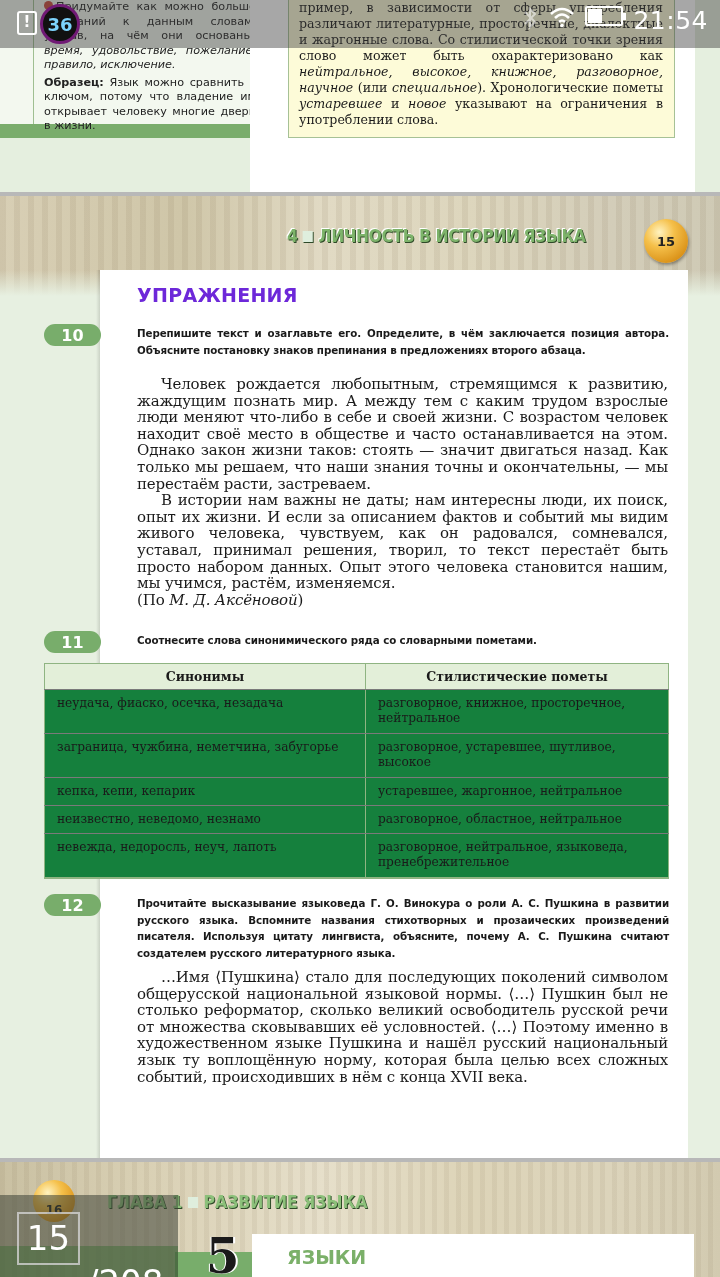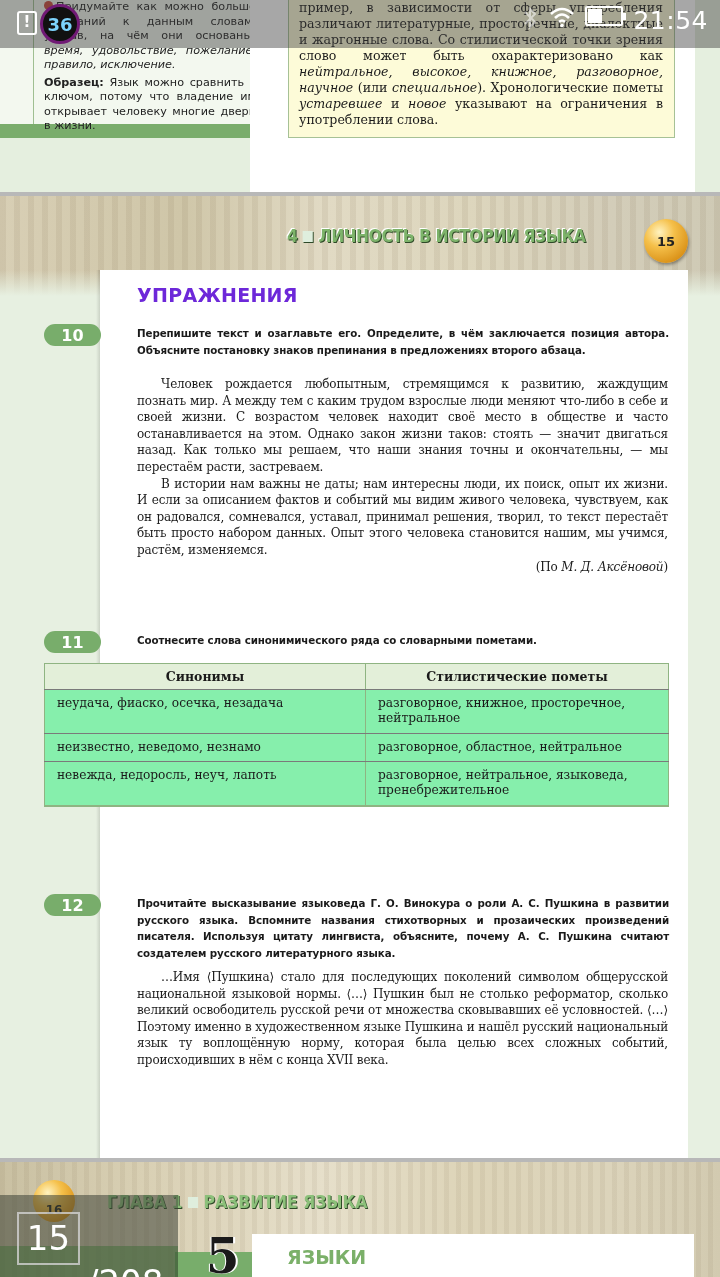--- a/index.html
+++ b/index.html
@@ -75,32 +75,32 @@
     color: #fff; font-family: "DejaVu Sans", sans-serif; font-weight: bold; font-size: 16px;
     display: flex; align-items: center; justify-content: center; border-radius: 11px;
   }
   .ex-task {
     position: absolute; left: 137px; width: 532px;
     font-family: "DejaVu Sans", sans-serif; font-weight: bold; font-size: 10.3px; line-height: 16.5px;
     color: #1a1a1a; text-align: justify; letter-spacing: -0.1px;
   }
   .body-text {
     position: absolute; left: 137px; width: 531px;
-    font-family: "DejaVu Serif", serif; font-size: 12px; line-height: 16.6px; color: #1a1a1a;
+    font-family: "DejaVu Serif", serif; font-size: 15px; line-height: 16.6px; color: #1a1a1a;
     text-align: justify; letter-spacing: -0.15px;
   }
   .body-text p { text-indent: 24px; }
-  .body-text .attr { text-align: right; text-indent: 0; }
+  .body-text .attr { text-align: left; text-indent: 0; }
   .body-text i { font-style: italic; }
 
   
   .syn-table {
     position: absolute; left: 44px; top: 663px; width: 625px;
     border-collapse: collapse; font-family: "DejaVu Serif", serif; font-size: 12.2px; line-height: 15px;
-    background: #86efac;
+    background: #15803d;
   }
   .syn-table th {
     background: #e3efd9; font-weight: bold; font-size: 12.5px; height: 26px; text-align: center;
     border: 1px solid #8fb482; border-bottom: 1px solid #7a7a7a;
   }
   .syn-table td {
     border-left: 1px solid #8fb482; border-right: 1px solid #8fb482;
     border-bottom: 1px solid #7a7a7a; border-top: none;
     vertical-align: top; padding: 6px 10px 6px 12px; color:#1a1a1a;margin-left:40px;
   }
@@ -219,20 +219,28 @@
   <thead>
     <tr>
       <th class="c1">Синонимы</th>
       <th>Стилистические пометы</th>
     </tr>
   </thead>
   <tbody>
     <tr class="r-two">
       <td>неудача, фиаско, осечка, незадача</td>
       <td>разговорное, книжное, просторечное, нейтральное</td>
+    </tr>
+    <tr class="r-two">
+      <td>заграница, чужбина, неметчина, забугорье</td>
+      <td>разговорное, устаревшее, шутливое, высокое</td>
+    </tr>
+    <tr class="r-one">
+      <td>кепка, кепи, кепарик</td>
+      <td>устаревшее, жаргонное, нейтральное</td>
     </tr>
     <tr class="r-one">
       <td>неизвестно, неведомо, незнамо</td>
       <td>разговорное, областное, нейтральное</td>
     </tr>
     <tr class="r-two">
       <td>невежда, недоросль, неуч, лапоть</td>
       <td>разговорное, нейтральное, языковеда, пренебрежительное</td>
     </tr>
   </tbody>

